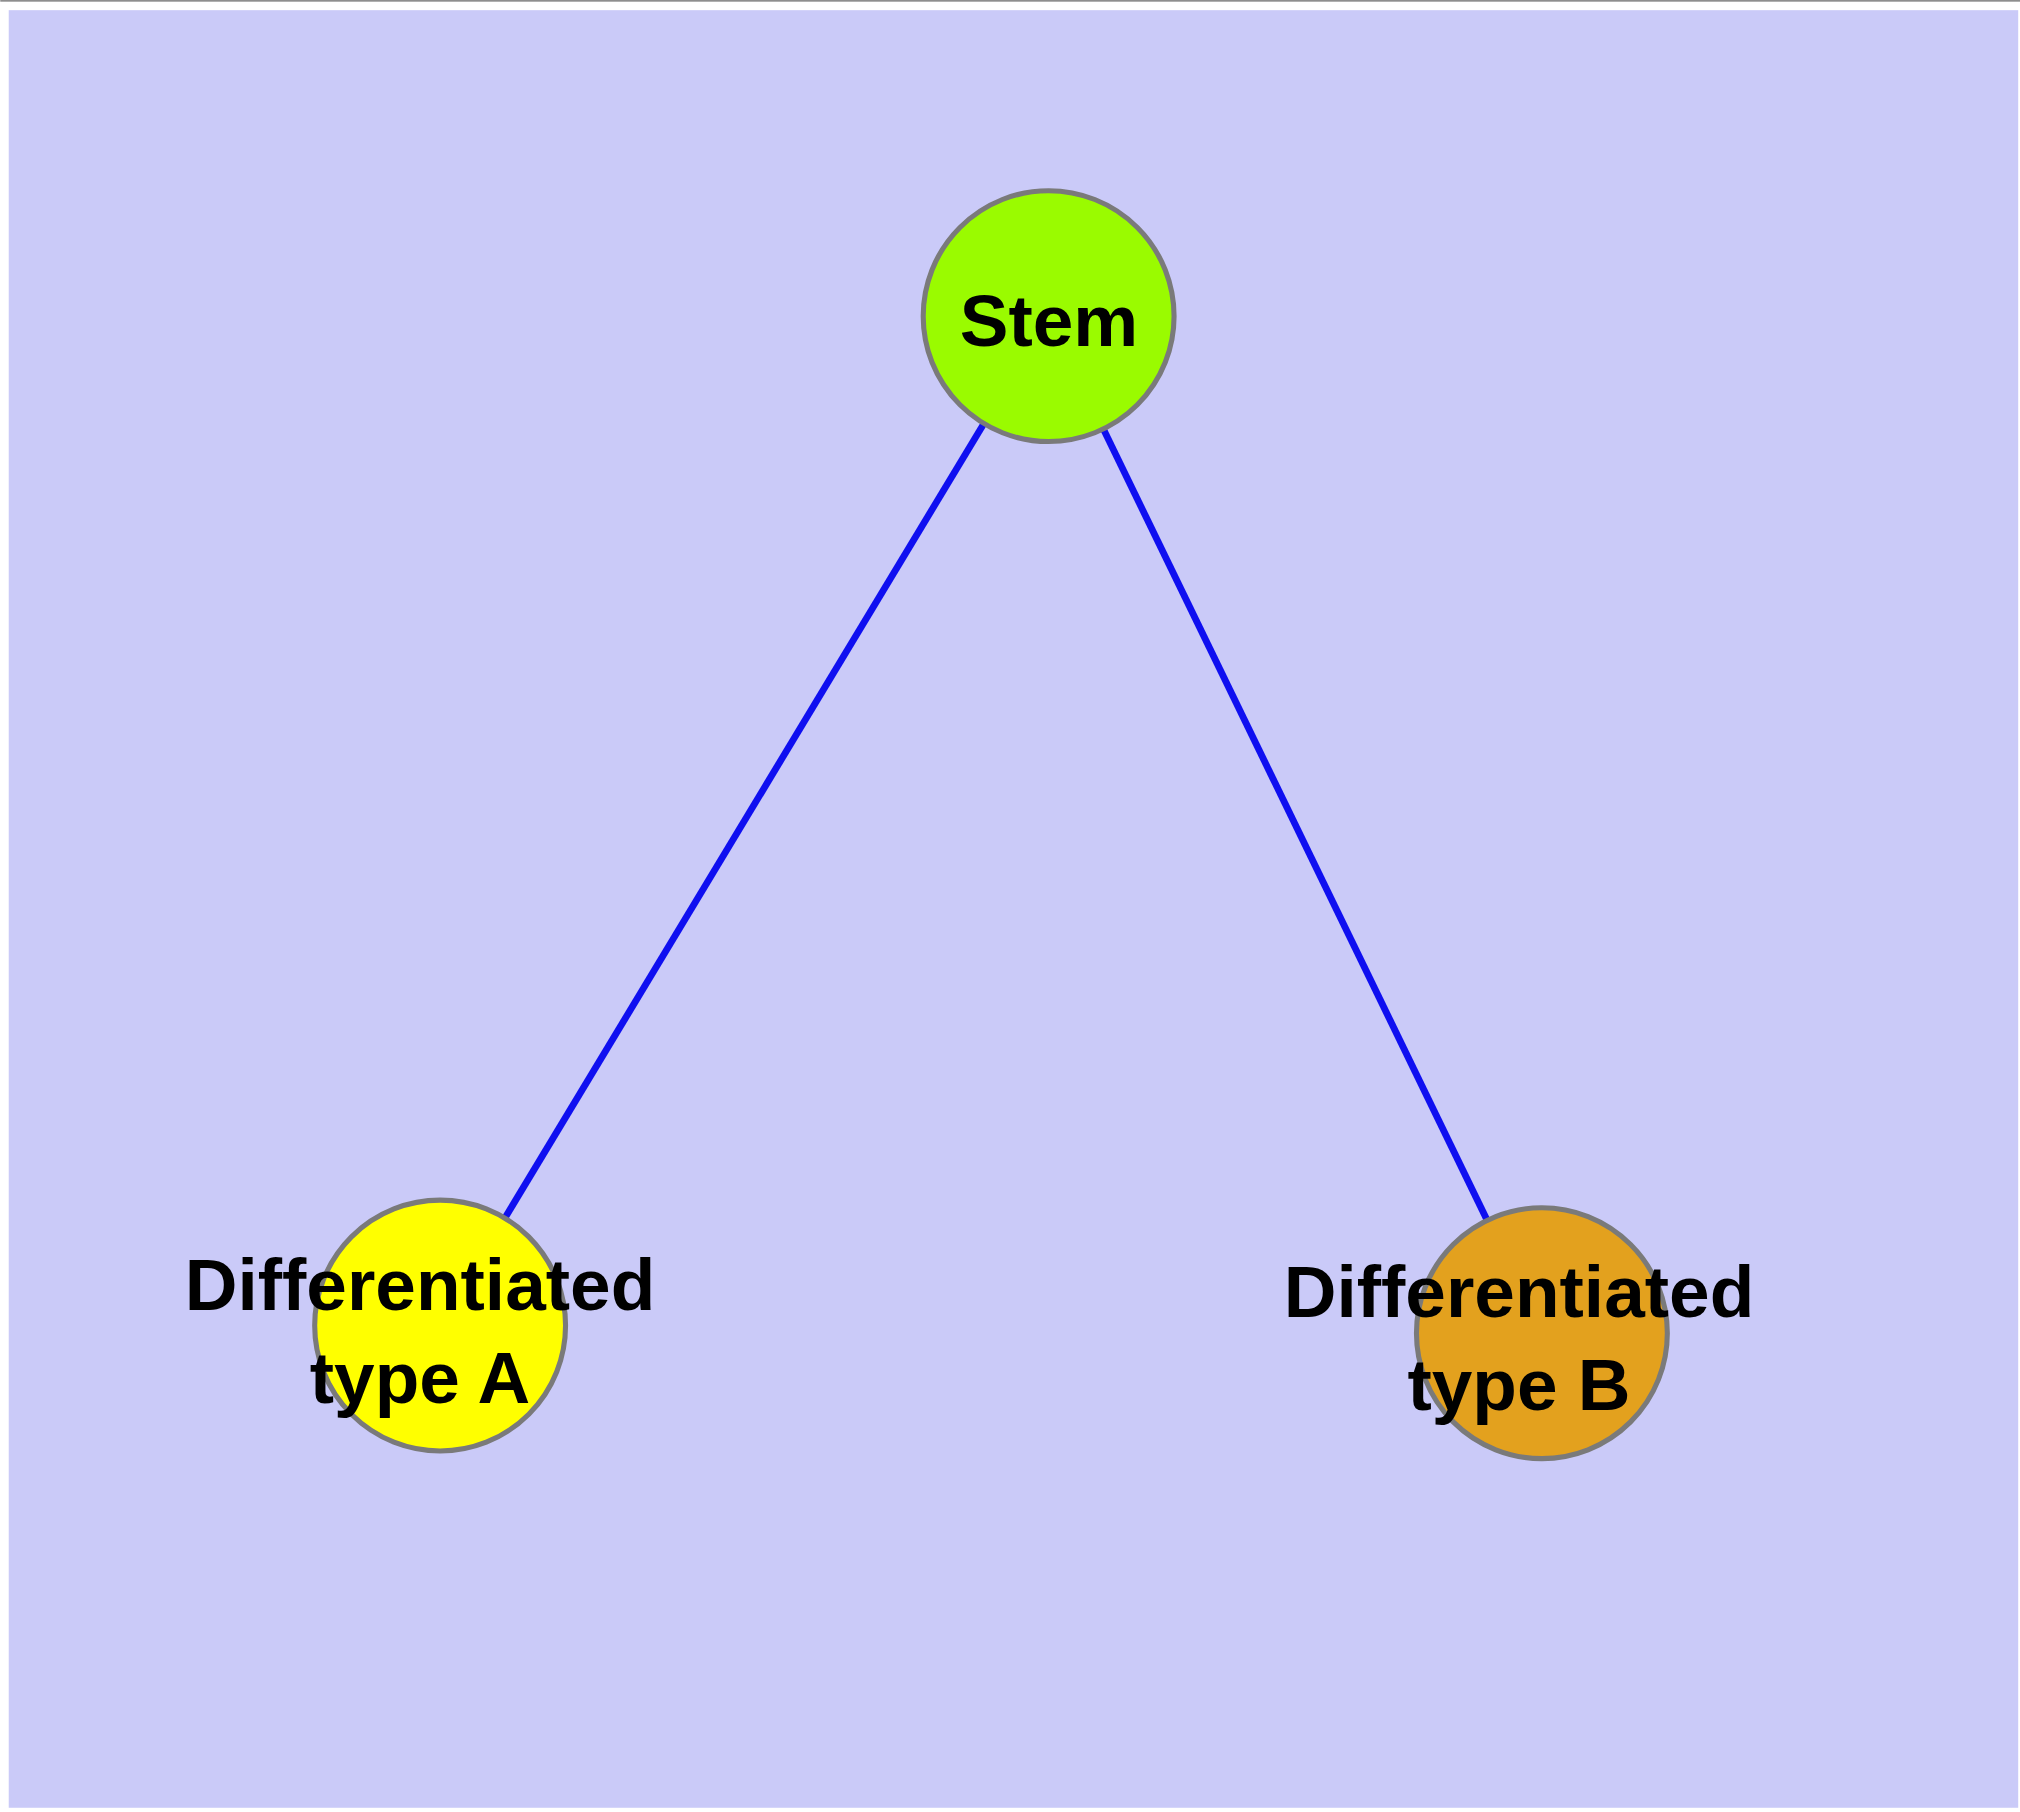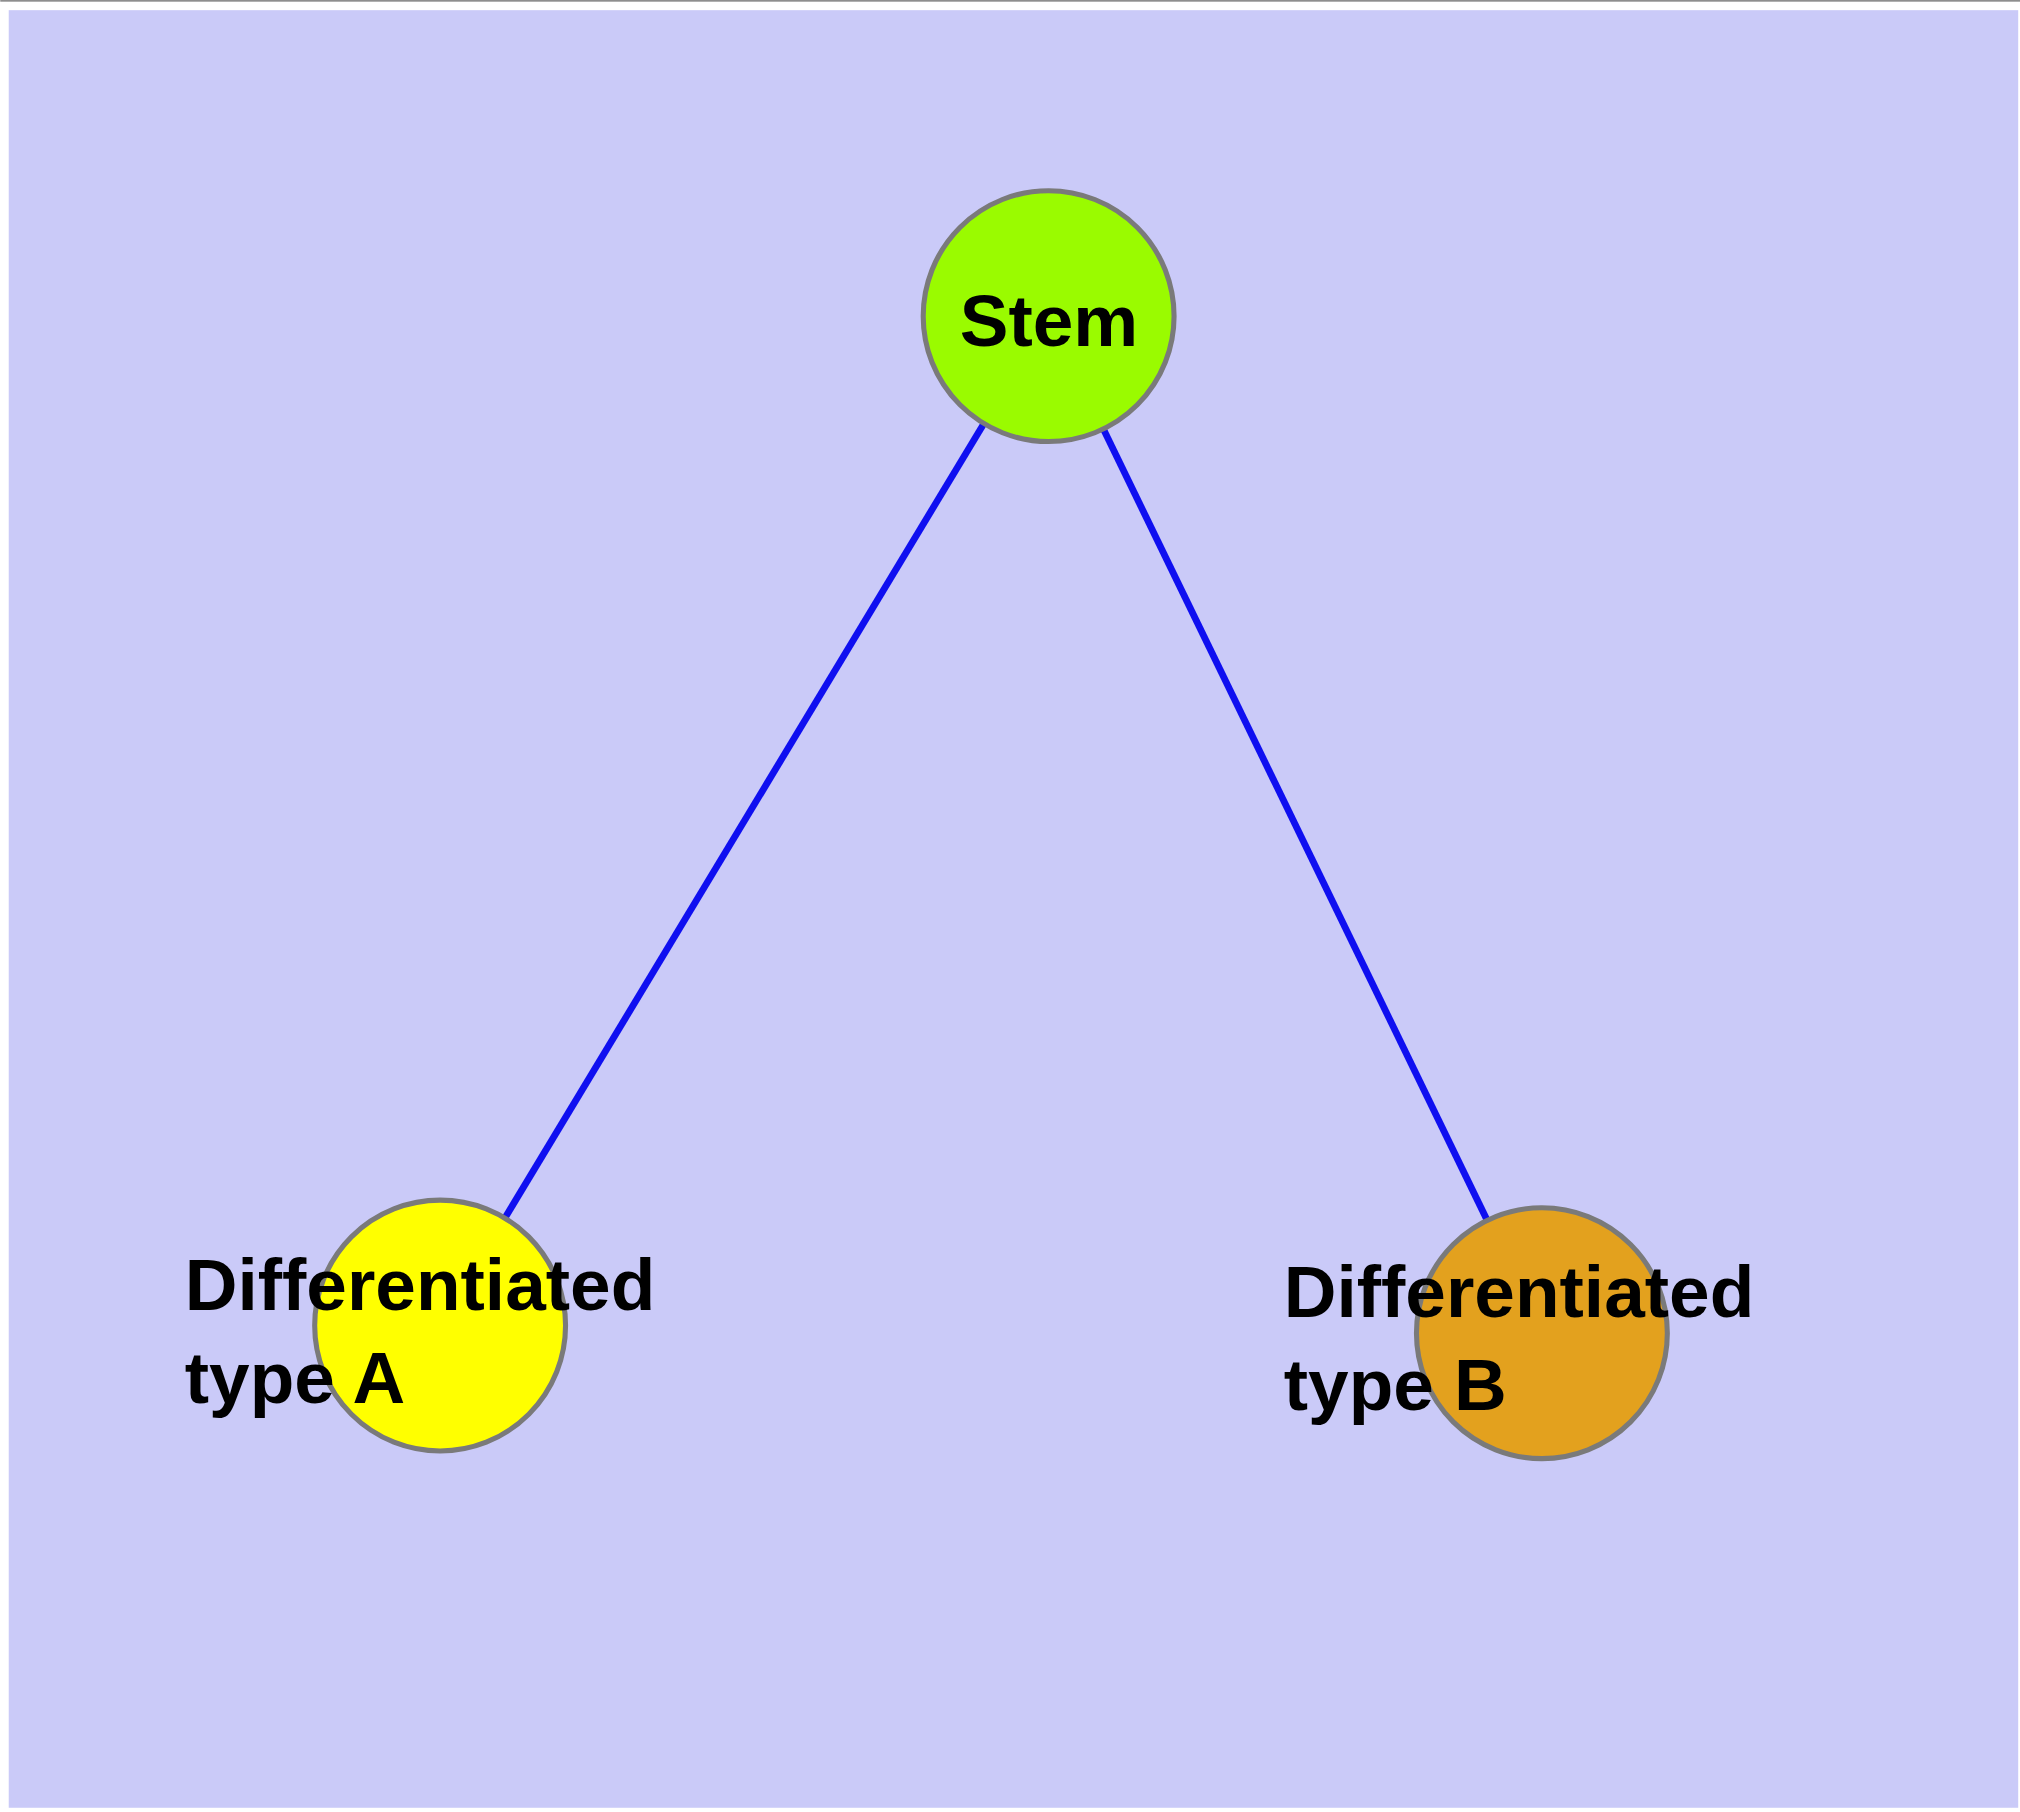--- a/index.html
+++ b/index.html
@@ -22,21 +22,21 @@
     top: 0;
     display: block;
   }
   .node-label {
     position: absolute;
     transform: translate(-50%, -50%);
     font-weight: bold;
     font-size: 73px;
     line-height: 93px;
     color: #000000;
-    text-align: left;
+    text-align: center;
     white-space: pre-line;
     pointer-events: none;
   }
 </style>
 </head>
 <body>
 
 <div class="stage">
 
   <svg class="graph" width="2021" height="1812" viewBox="0 0 2384 2138">

